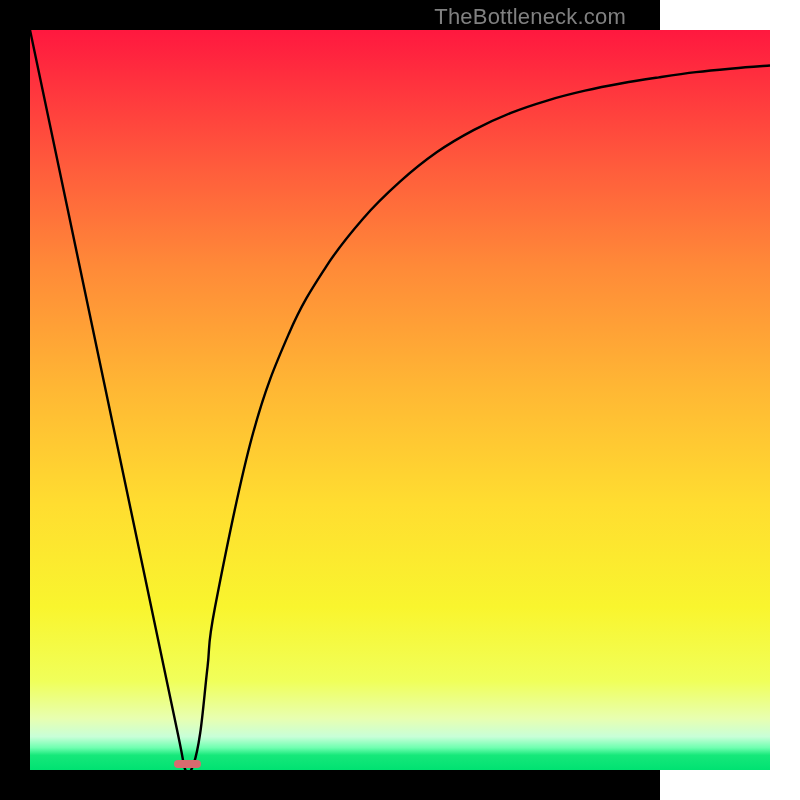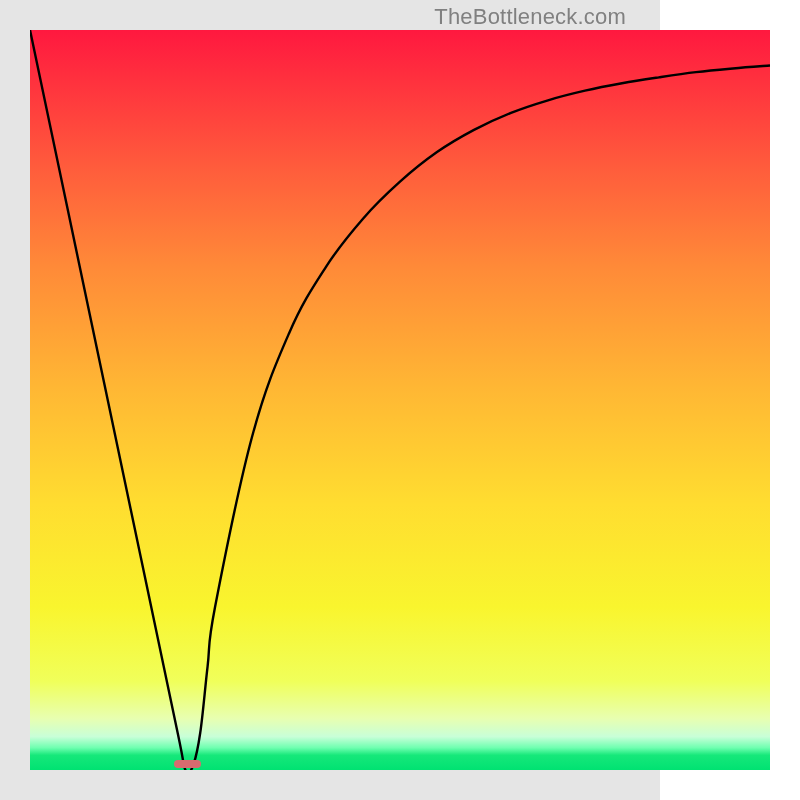--- a/index.html
+++ b/index.html
@@ -6,21 +6,21 @@
     margin: 0;
     padding: 0;
     width: 800px;
     height: 800px;
     overflow: hidden;
     font-family: Arial, Helvetica, sans-serif;
   }
   .frame {
     width: 660px;
     height: 800px;
-    background: #e5e5e5;
+    background: #000000;
     position: relative;
     box-sizing: border-box;
   }
   .plot-area {
     position: absolute;
     left: 30px;
     top: 30px;
     width: 740px;
     height: 740px;
     

